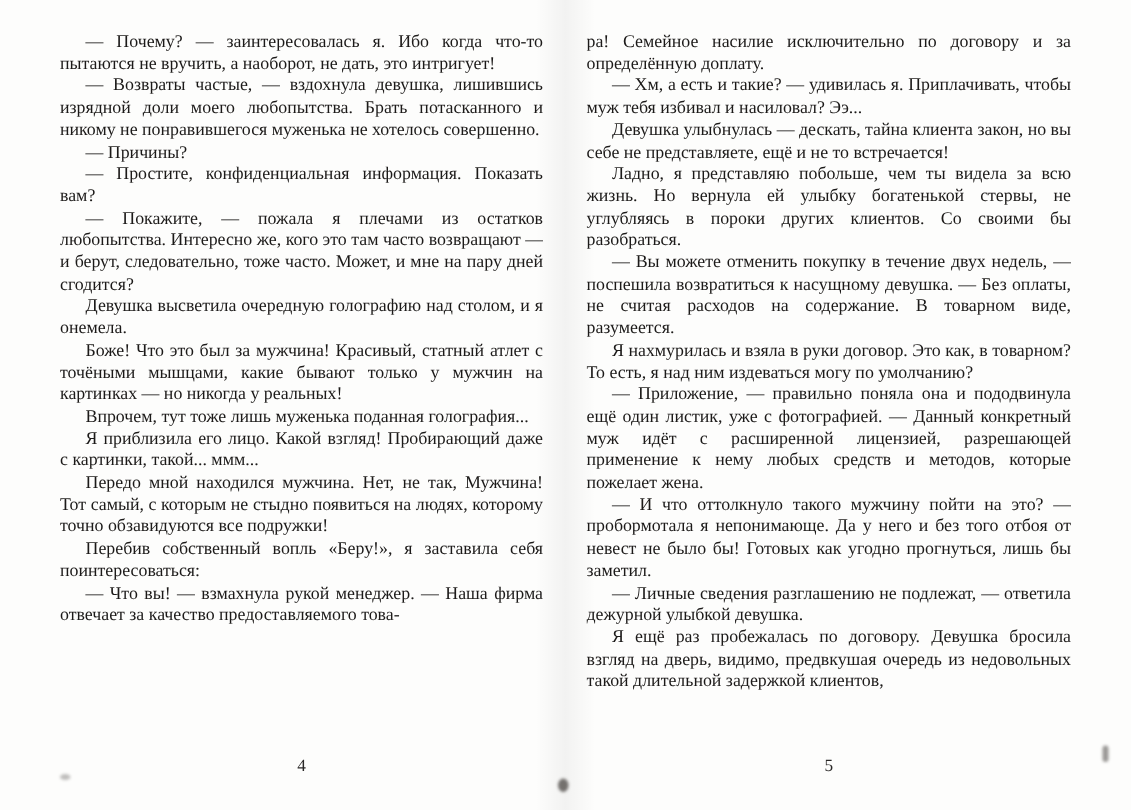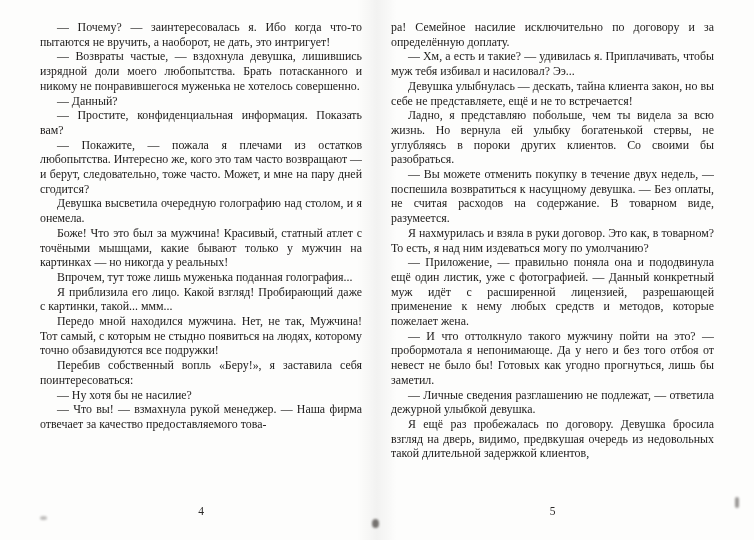--- a/index.html
+++ b/index.html
@@ -69,30 +69,29 @@
 </style>
 </head>
 <body>
 
 <div class="spread">
 
   <div class="page left">
     <div class="page-inner">
         <p class="para">— Почему? — заинтересовалась я. Ибо когда что-то пытаются не вручить, а наоборот, не дать, это интригует!</p>
         <p class="para">— Возвраты частые, — вздохнула девушка, лишившись изрядной доли моего любопытства. Брать потасканного и никому не понравившегося муженька не хотелось совершенно.</p>
-        <p class="para">— Данный?</p>
+        <p class="para">— Причины?</p>
         <p class="para">— Простите, конфиденциальная информация. Показать вам?</p>
         <p class="para">— Покажите, — пожала я плечами из остатков любопытства. Интересно же, кого это там часто возвращают — и берут, следовательно, тоже часто. Может, и мне на пару дней сгодится?</p>
         <p class="para">Девушка высветила очередную голографию над столом, и я онемела.</p>
         <p class="para">Боже! Что это был за мужчина! Красивый, статный атлет с точёными мышцами, какие бывают только у мужчин на картинках — но никогда у реальных!</p>
         <p class="para">Впрочем, тут тоже лишь муженька поданная голография...</p>
         <p class="para">Я приблизила его лицо. Какой взгляд! Пробирающий даже с картинки, такой... ммм...</p>
         <p class="para">Передо мной находился мужчина. Нет, не так, Мужчина! Тот самый, с которым не стыдно появиться на людях, которому точно обзавидуются все подружки!</p>
         <p class="para">Перебив собственный вопль «Беру!», я заставила себя поинтересоваться:</p>
-        <p class="para">— Ну хотя бы не насилие?</p>
         <p class="para">— Что вы! — взмахнула рукой менеджер. — Наша фирма отвечает за качество предоставляемого това-</p>
       </div>
     <div class="page-number">4</div>
   </div>
 
   <div class="page right">
     <div class="page-inner">
         <p class="para no-indent">ра! Семейное насилие исключительно по договору и за определённую доплату.</p>
         <p class="para">— Хм, а есть и такие? — удивилась я. Приплачивать, чтобы муж тебя избивал и насиловал? Ээ...</p>
         <p class="para">Девушка улыбнулась — дескать, тайна клиента закон, но вы себе не представляете, ещё и не то встречается!</p>

